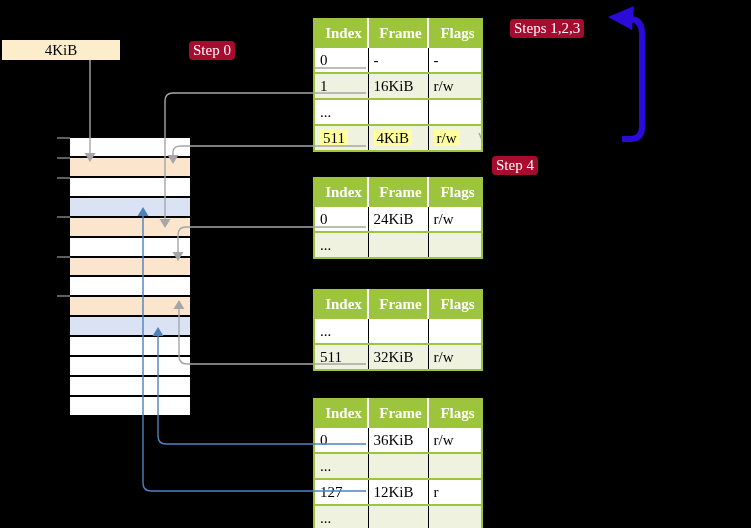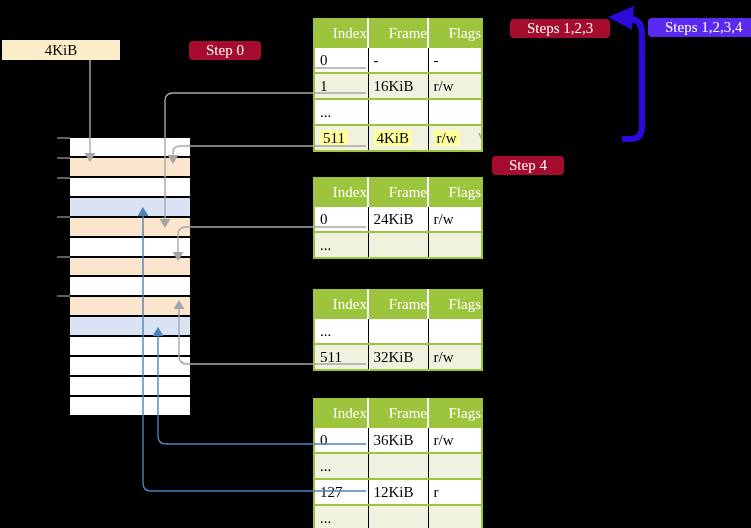--- a/index.html
+++ b/index.html
@@ -6,42 +6,42 @@
   #canvas{position:relative;width:751px;height:528px;background:#000;
           font-family:"Liberation Serif", serif;}
 
   
   .frame-label{position:absolute;left:2px;top:40px;width:118px;height:20px;
                background:var(--label-cream-bg);color:#000;font-size:15px;
                display:flex;align-items:center;justify-content:center;}
 
   
   .badge{position:absolute;color:#fff;font-size:15px;line-height:17px;
-         padding:1px 17px;border-radius:4px;white-space:nowrap;text-align:center;}
+         padding:1px 4px;border-radius:4px;white-space:nowrap;text-align:center;}
   .badge.red{background:var(--badge-red-bg);}
   .badge.violet{background:var(--badge-violet-bg);}
   #badge-step0{left:189px;top:41px;}
   #badge-steps123{left:510px;top:19px;}
   #badge-steps1234{left:648px;top:18px;}
   #badge-step4{left:492px;top:156px;}
 
   
   #memory-stack{position:absolute;left:70px;top:138px;width:120px;height:277px;
                 display:flex;flex-direction:column;}
   .stack-row{flex:1 1 0;box-sizing:border-box;border-bottom:2px solid #000;}
   .stack-row:last-child{border-bottom:none;}
   .c-white{background:var(--stack-white);}
   .c-peach{background:var(--stack-peach);}
   .c-blue{background:var(--stack-blue);}
 
   
   .ptable{position:absolute;left:313px;width:168px;border-collapse:collapse;
           table-layout:fixed;font-size:15px;border:2px solid var(--table-border-green);}
-  .ptable th{background:var(--table-header-bg);color:#fff;font-weight:normal;
-             text-align:right;height:24px;padding:1px 0 1px 5px;
+  .ptable th{background:var(--table-header-bg);color:#fff;font-weight:bold;
+             text-align:center;height:24px;padding:1px 0 1px 5px;
              border-left:2px solid #fff;}
   .ptable th:first-child{border-left:none;}
   .ptable td{background:#fff;color:#000;height:24px;padding:0 0 0 5px;
              border-top:2px solid var(--table-border-green);
              border-left:1px solid #000;overflow:hidden;white-space:nowrap;}
   .ptable td:first-child{border-left:none;}
   .ptable tr.alt td{background:var(--table-row-alt-bg);}
   .hl{background:var(--highlight-yellow);padding:0 3px;}
   #ptable-1{top:18px;}
   #ptable-2{top:177px;}
@@ -63,21 +63,20 @@
 <body>
 
 <div id="canvas">
 
   <div class="frame-label">
     <span>4KiB</span>
   </div>
 
   <div id="badge-step0" class="badge red">Step 0</div>
   <div id="badge-steps123" class="badge red">Steps 1,2,3</div>
-  <div id="badge-steps1234" class="badge violet">Steps 1,2,3,4</div>
   <div id="badge-step4" class="badge red">Step 4</div>
 
   <div id="memory-stack">
       <div class="stack-row c-white"></div>
       <div class="stack-row c-peach"></div>
       <div class="stack-row c-white"></div>
       <div class="stack-row c-blue"></div>
       <div class="stack-row c-peach"></div>
       <div class="stack-row c-white"></div>
       <div class="stack-row c-peach"></div>

